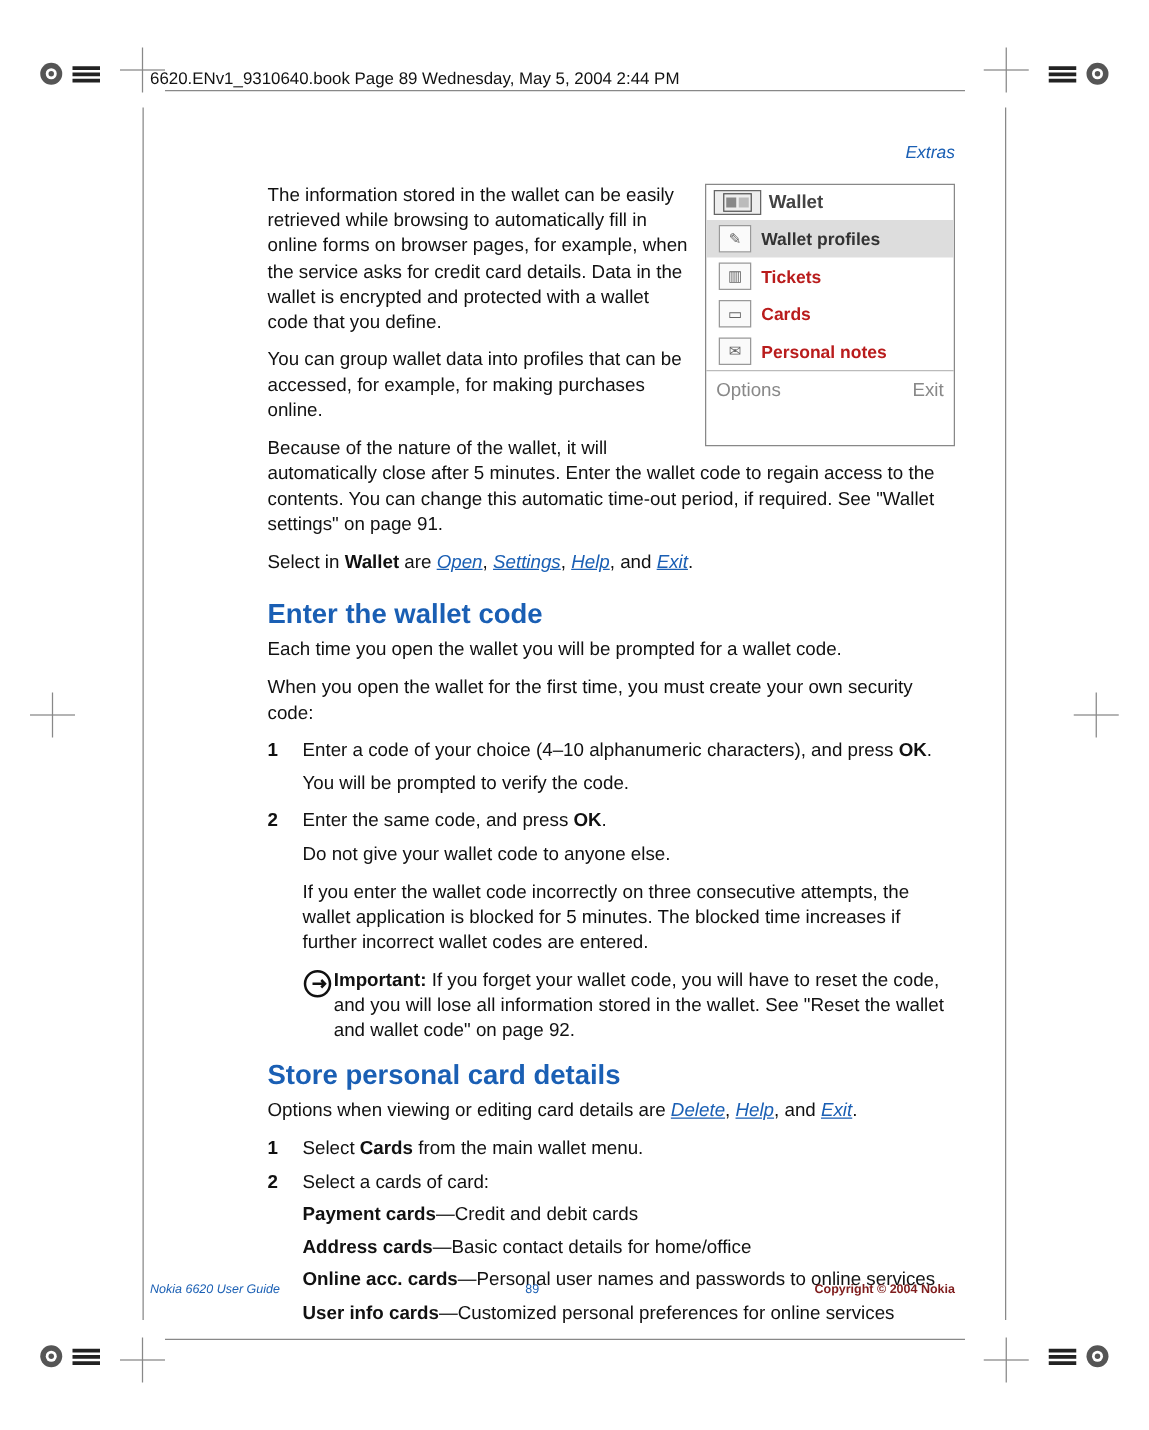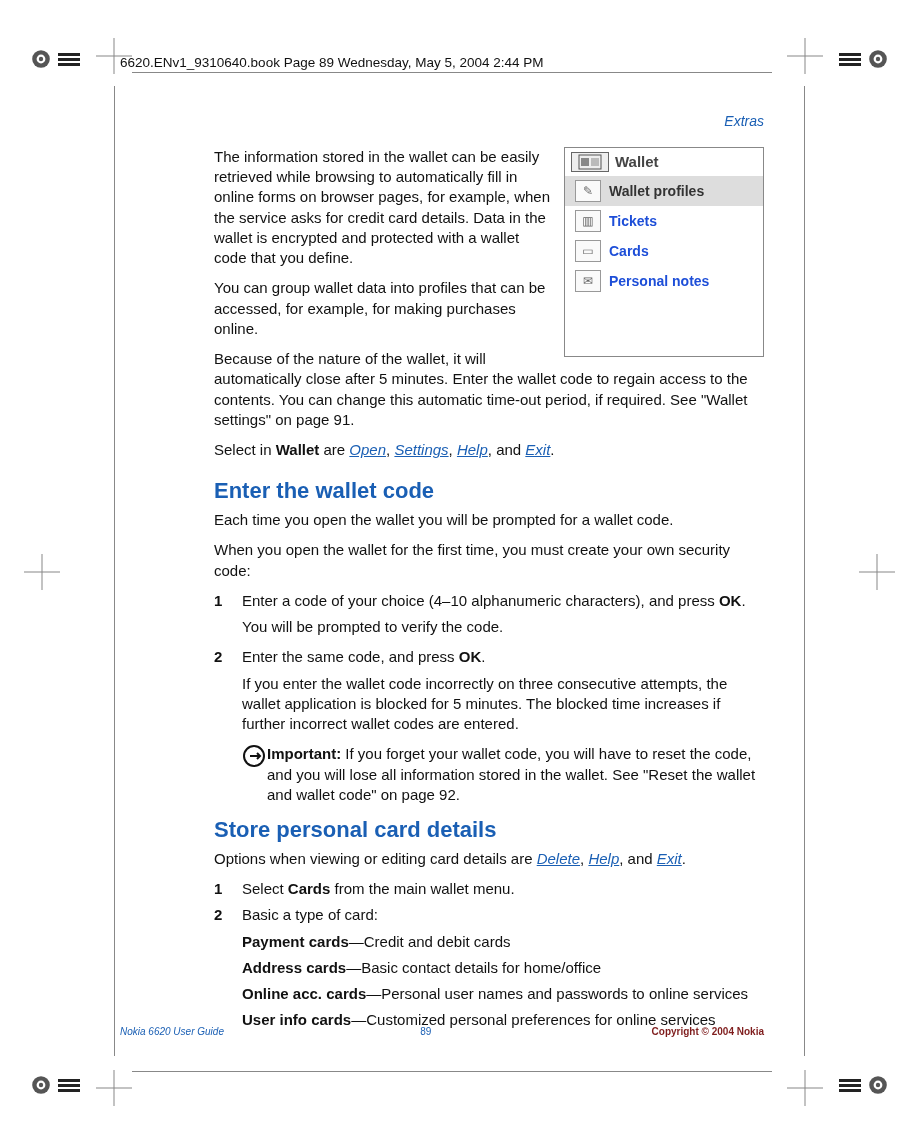--- a/index.html
+++ b/index.html
@@ -72,21 +72,21 @@
   }
   .screenshot .title-row .t { font-weight:bold; color:#444; font-size:15px; }
   .screenshot .row {
     display:flex; align-items:center; gap:8px;
     padding:4px 8px 4px 10px;
   }
   .screenshot .row .ric {
     width:26px; height:22px; border:1px solid #999; background:#fafafa;
     display:flex; align-items:center; justify-content:center; font-size:12px; color:#666;
   }
-  .screenshot .row .rl { font-weight:bold; color:#1d4ed8; font-size:14px; }
+  .screenshot .row .rl { font-weight:bold; color:#b91c1c; font-size:14px; }
   .screenshot .row.sel { background:#ddd; }
   .screenshot .row.sel .rl { color:#333; }
   .screenshot .softkeys {
     display:flex; justify-content:space-between;
     padding:6px 8px 4px; border-top:1px solid #bbb;
     font-size:15px; color:#888;
   }
   p { margin-bottom: 10px; }
   .list-num { display:flex; gap:14px; margin-bottom:6px; }
   .list-num .n { font-weight:bold; min-width:14px; }
@@ -221,20 +221,24 @@
         <div class="rl">Tickets</div>
       </div>
       <div class="row">
         <div class="ric">▭</div>
         <div class="rl">Cards</div>
       </div>
       <div class="row">
         <div class="ric">✉</div>
         <div class="rl">Personal notes</div>
       </div>
+      <div class="softkeys">
+        <span>Options</span>
+        <span>Exit</span>
+      </div>
     </div>
 
     <p>The information stored in the wallet can be easily retrieved while browsing to automatically fill in online forms on browser pages, for example, when the service asks for credit card details. Data in the wallet is encrypted and protected with a wallet code that you define.</p>
     <p>You can group wallet data into profiles that can be accessed, for example, for making purchases online.</p>
     <p>Because of the nature of the wallet, it will automatically close after 5 minutes. Enter the wallet code to regain access to the contents. You can change this automatic time-out period, if required. See "Wallet settings" on page 91.</p>
 
     <p>
       <span>Select in </span><span class="bold">Wallet</span><span> are </span><span class="link">Open</span>, <span class="link">Settings</span>, <span class="link">Help</span>, and <span class="link">Exit</span>.
     </p>
   </div>
@@ -246,20 +250,21 @@
   <div class="list-num">
     <div class="n">1</div>
     <div class="b"><span>Enter a code of your choice (4–10 alphanumeric characters), and press </span><span class="bold">OK</span><span>.</span></div>
   </div>
   <p class="list-cont">You will be prompted to verify the code.</p>
 
   <div class="list-num">
     <div class="n">2</div>
     <div class="b"><span>Enter the same code, and press </span><span class="bold">OK</span><span>.</span></div>
   </div>
+  <p class="list-cont">Do not give your wallet code to anyone else.</p>
   <p class="list-cont">If you enter the wallet code incorrectly on three consecutive attempts, the wallet application is blocked for 5 minutes. The blocked time increases if further incorrect wallet codes are entered.</p>
 
   <div class="important">
     <div class="icon">
       <svg viewBox="0 0 24 24">
           <circle cx="12" cy="12" r="10" fill="none" stroke="#111" stroke-width="2"></circle>
           <path d="M8 12 L18 12 M15 9 L18 12 L15 15" fill="none" stroke="#111" stroke-width="2"></path>
         </svg>
     </div>
     <div class="txt"><span class="bold">Important:</span><span> If you forget your wallet code, you will have to reset the code, and you will lose all information stored in the wallet. See "Reset the wallet and wallet code" on page 92.</span></div>
@@ -269,21 +274,21 @@
   <p>
     <span>Options when viewing or editing card details are </span><span class="link">Delete</span>, <span class="link">Help</span>, and <span class="link">Exit</span>.
   </p>
 
   <div class="list-num">
     <div class="n">1</div>
     <div class="b"><span>Select </span><span class="bold">Cards</span><span> from the main wallet menu.</span></div>
   </div>
   <div class="list-num">
     <div class="n">2</div>
-    <div class="b">Basic a type of card:</div>
+    <div class="b">Select a cards of card:</div>
   </div>
 
   <p class="card-def"><span class="bold">Payment cards</span><span>—Credit and debit cards</span></p>
   <p class="card-def"><span class="bold">Address cards</span><span>—Basic contact details for home/office</span></p>
   <p class="card-def"><span class="bold">Online acc. cards</span><span>—Personal user names and passwords to online services</span></p>
   <p class="card-def"><span class="bold">User info cards</span><span>—Customized personal preferences for online services</span></p>
 
 </div>
 
 <div class="footer">

